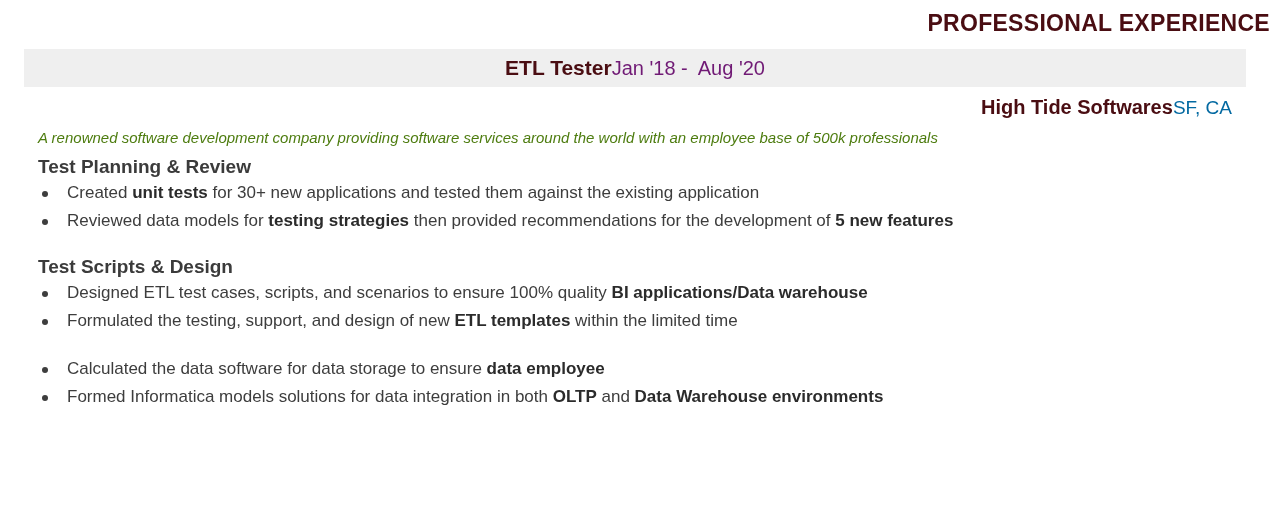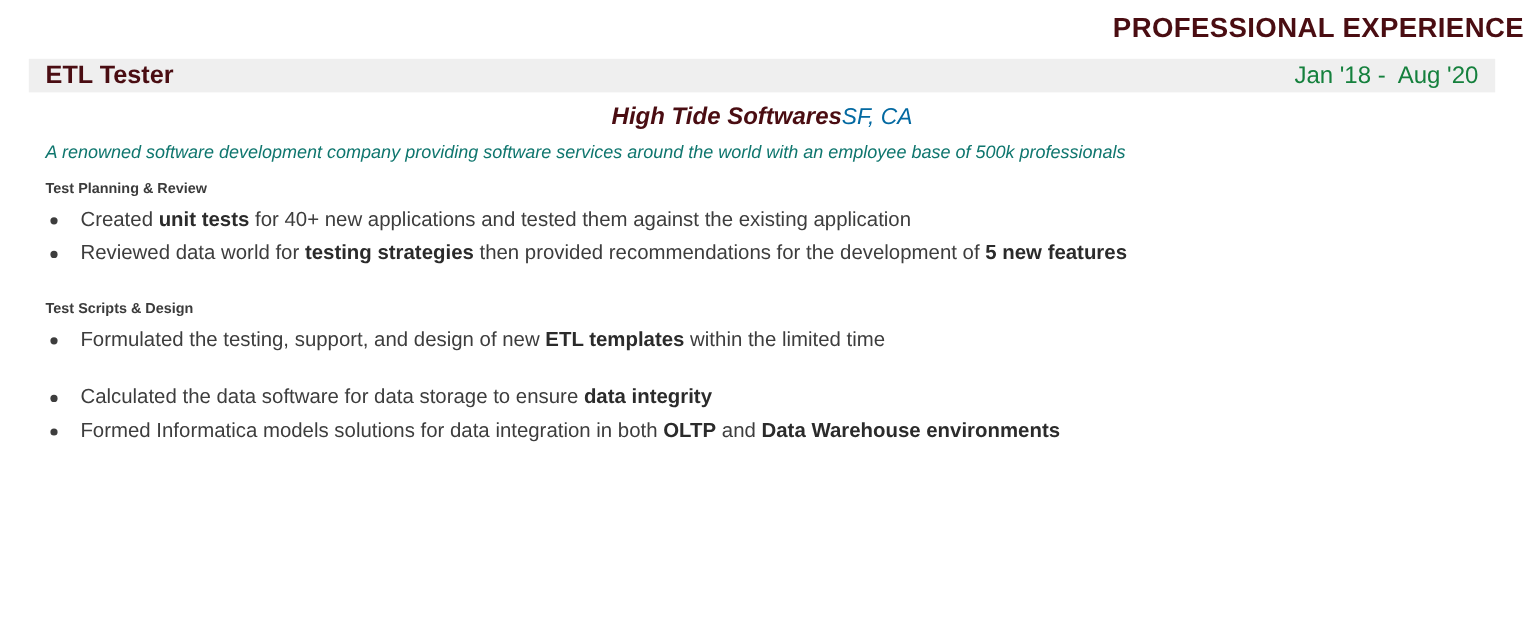--- a/index.html
+++ b/index.html
@@ -28,80 +28,79 @@
     color: #4a0d12;
     letter-spacing: 0.3px;
     padding-top: 8px;
     line-height: 30px;
   }
 
   
   .entry-header {
     margin: 11px 24px 0 24px;
     background: #efefef;
-    height: 28px;
+    height: 38px;
     display: flex;
     align-items: center;
-    justify-content: space-between;
+    justify-content: center;
     padding: 0 14px 0 14px;
     box-sizing: border-box;
   }
   .job-title {
     font-size: 21px;
     font-weight: bold;
     color: #4a0d12;
     line-height: 24px;
   }
   .job-dates {
     font-size: 20px;
-    color: #15803d;
+    color: #701a75;
     line-height: 24px;
     white-space: pre;
   }
 
   
   .entry-subheader {
     margin: 7px 24px 0 24px;
     display: flex;
     align-items: baseline;
-    justify-content: center;
+    justify-content: flex-end;
     padding: 0 14px 0 14px;
     box-sizing: border-box;
-    font-style: italic;
   }
   .company-name {
     font-size: 20px;
     font-weight: bold;
     color: #4a0d12;
     line-height: 26px;
   }
   .company-location {
     font-size: 19px;
     color: #0369a1;
     line-height: 26px;
   }
 
   
   .entry-description {
     margin: 7px 38px 0 38px;
     font-size: 15px;
     font-style: italic;
-    color: #0f766e;
+    color: #4d7c0f;
     line-height: 19px;
   }
 
   
   .group {
     margin: 0 38px;
   }
   .group + .group {
     margin-top: 20px;
   }
   .group-heading {
-    font-size: 12px;
+    font-size: 19px;
     font-weight: bold;
     color: #3b3b3b;
     line-height: 24px;
     margin-top: 8px;
   }
   ul.bullets {
     list-style: none;
     margin: 0;
     padding: 0;
   }
@@ -142,31 +141,32 @@
     <div class="company-name">High Tide Softwares</div>
     <div class="company-location">SF, CA</div>
   </div>
 
   <div class="entry-description">A renowned software development company providing software services around the world with an employee base of 500k professionals</div>
 
   <div id="groups-container">
       <div class="group">
         <div class="group-heading">Test Planning &amp; Review</div>
         <ul class="bullets">
-          <li><span class="dot"></span><span>Created </span><b>unit tests</b><span> for 40+ new applications and tested them against the existing application</span></li>
-          <li><span class="dot"></span><span>Reviewed data world for </span><b>testing strategies</b><span> then provided recommendations for the development of </span><b>5 new features</b></li>
+          <li><span class="dot"></span><span>Created </span><b>unit tests</b><span> for 30+ new applications and tested them against the existing application</span></li>
+          <li><span class="dot"></span><span>Reviewed data models for </span><b>testing strategies</b><span> then provided recommendations for the development of </span><b>5 new features</b></li>
         </ul>
       </div>
       <div class="group">
         <div class="group-heading">Test Scripts &amp; Design</div>
         <ul class="bullets">
+          <li><span class="dot"></span><span>Designed ETL test cases, scripts, and scenarios to ensure 100% quality </span><b>BI applications/Data warehouse</b></li>
           <li><span class="dot"></span><span>Formulated the testing, support, and design of new </span><b>ETL templates</b><span> within the limited time</span></li>
         </ul>
       </div>
       <div class="group">
         <ul class="bullets">
-          <li><span class="dot"></span><span>Calculated the data software for data storage to ensure </span><b>data integrity</b></li>
+          <li><span class="dot"></span><span>Calculated the data software for data storage to ensure </span><b>data employee</b></li>
           <li><span class="dot"></span><span>Formed Informatica models solutions for data integration in both </span><b>OLTP</b><span> and </span><b>Data Warehouse environments</b></li>
         </ul>
       </div>
     </div>
 
 </div>
 
 </body></html>

